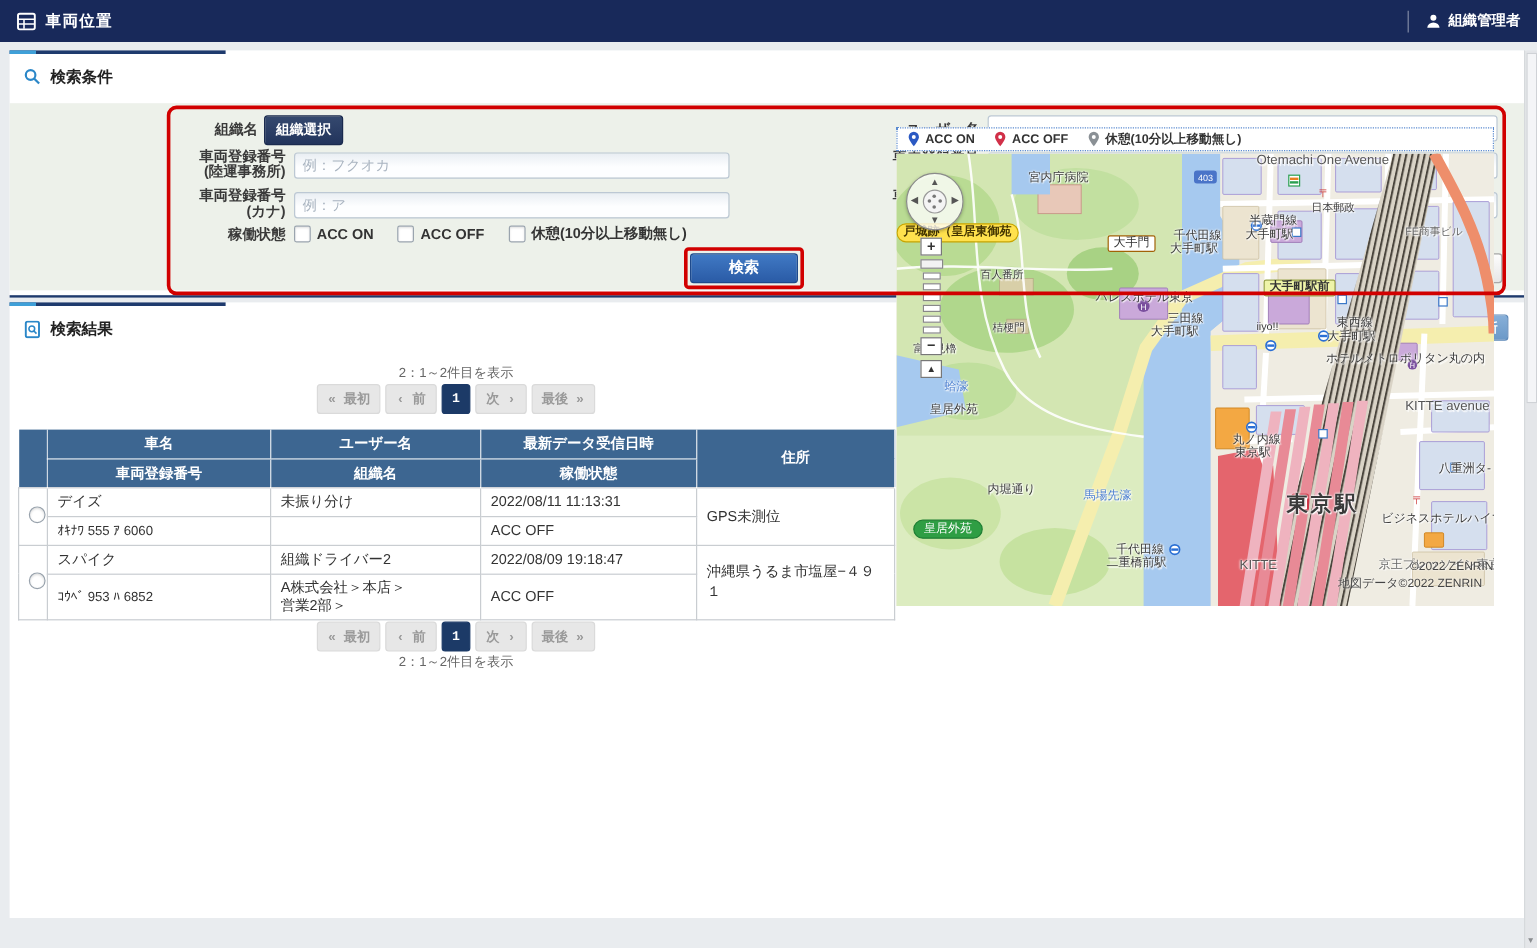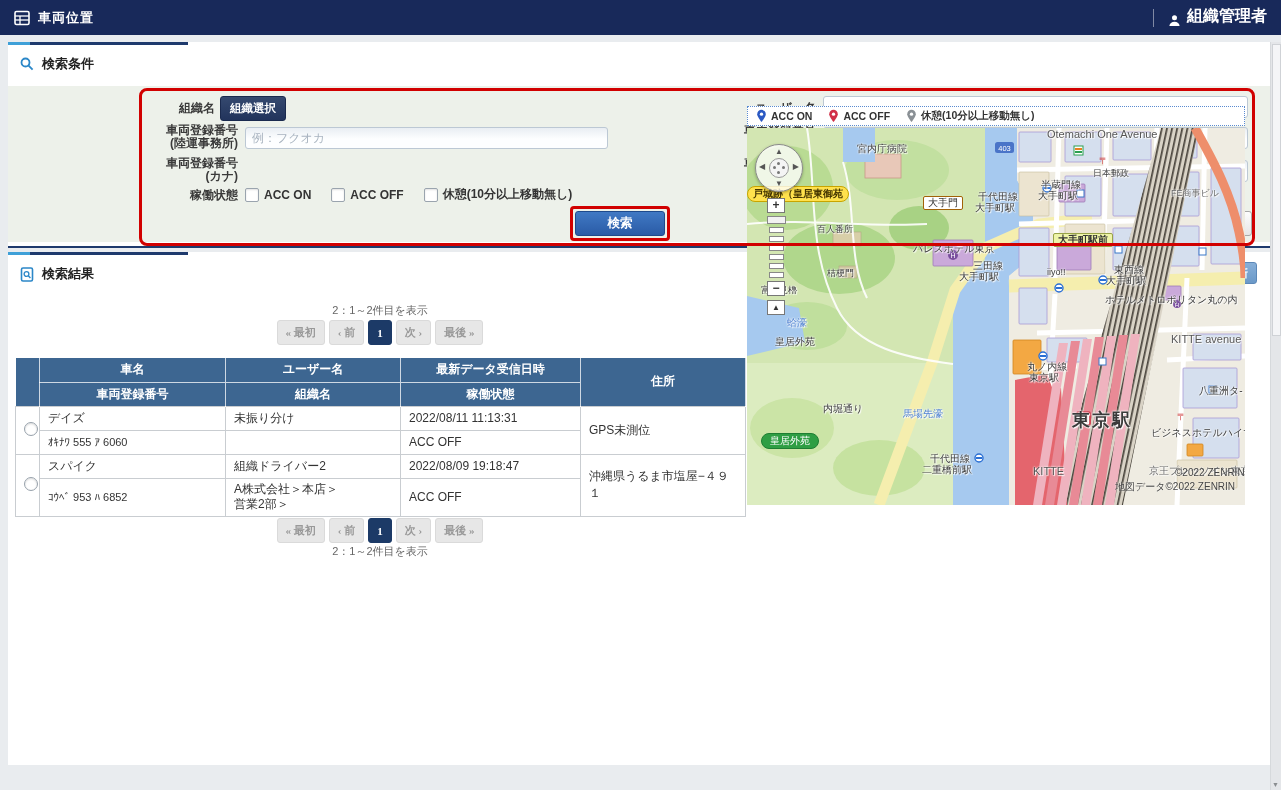--- a/index.html
+++ b/index.html
@@ -3,21 +3,21 @@
 <meta charset="utf-8">
 <style>
   html,body{margin:0;padding:0;}
   .app{position:relative;width:1281px;height:790px;background:#e9ecef;overflow:hidden;
        font-family:"Liberation Sans","DejaVu Sans",sans-serif;font-size:12px;color:#333;}
 
   
   .topbar{position:absolute;top:0;left:0;width:100%;height:35px;background:#18295a;display:flex;align-items:center;box-sizing:border-box;padding:0 14px;color:#fff;}
   .topbar .appicon{width:16px;height:16px;margin-right:8px;}
   .topbar .title{font-size:13px;font-weight:bold;letter-spacing:1px;}
-  .topbar .userbox{margin-left:auto;display:flex;align-items:flex-end;gap:6px;border-left:1px solid rgba(255,255,255,.45);padding-left:14px;height:18px;font-size:16px;font-weight:bold;}
+  .topbar .userbox{margin-left:auto;display:flex;align-items:center;gap:6px;border-left:1px solid rgba(255,255,255,.45);padding-left:14px;height:18px;font-size:12px;font-weight:bold;}
 
   
   .card{position:absolute;left:8px;width:1264px;background:#fff;}
   .card1{top:42px;height:204px;border-bottom:2px solid #1e3a6d;}
   .card2{top:252px;height:513px;}
   .tabline{position:absolute;top:0;left:0;width:180px;height:3px;background:#1e3a6d;}
   .tabline::before{content:"";position:absolute;left:0;top:0;width:22px;height:100%;background:#3fa0d8;}
   .sec-title{position:absolute;top:13px;left:12px;display:flex;align-items:center;gap:8px;font-size:13px;font-weight:bold;color:#222;}
 
   
@@ -32,21 +32,21 @@
   .chk{display:flex;align-items:center;gap:5px;font-weight:bold;color:#333;font-size:12px;}
   .chk .box{width:12px;height:12px;background:#fff;border:1px solid #9aa4ae;border-radius:2px;box-shadow:inset 0 1px 2px rgba(0,0,0,.12);}
   .search-frame{position:absolute;left:562px;top:164px;width:100px;height:35px;border:3px solid #d10000;border-radius:4px;box-sizing:border-box;display:flex;align-items:center;justify-content:center;z-index:6;}
   .btn-search{width:90px;height:25px;background:linear-gradient(#4079c4,#2a5ba6);border:1px solid #1e4a8c;border-radius:3px;color:#fff;font-weight:bold;font-size:12.5px;cursor:pointer;font-family:inherit;}
   .btn-clear{position:absolute;left:1198px;top:169px;width:46px;height:25px;background:linear-gradient(#fdfdfd,#e6e6e6);border:1px solid #a8a8a8;border-radius:3px;font-size:12px;color:#444;cursor:pointer;font-family:inherit;}
 
   
   .btn-update{position:absolute;left:1176px;top:10px;height:22px;background:linear-gradient(#87afd8,#6b99c8);border:1px solid #5c88b8;border-radius:3px;color:#fff;font-size:11px;font-weight:bold;padding:0 8px;cursor:pointer;font-family:inherit;}
   .countline{position:absolute;left:7px;width:730px;text-align:center;font-size:11px;color:#666;}
   .pager{position:absolute;left:7px;width:730px;display:flex;justify-content:center;gap:4px;}
-  .pbtn{min-width:18px;padding:4px 8px;background:#e7e7e7;border:1px solid #dadada;border-radius:3px;color:#999;font-size:11px;font-weight:bold;text-align:center;cursor:pointer;font-family:Liberation Serif, serif;}
+  .pbtn{min-width:18px;padding:4px 8px;background:#e7e7e7;border:1px solid #dadada;border-radius:3px;color:#999;font-size:11px;font-weight:bold;text-align:center;cursor:pointer;font-family:Liberation Mono, monospace;}
   .pbtn.active{background:#1c3a67;border-color:#1c3a67;color:#fff;}
 
   
   table.results{position:absolute;left:7px;top:106px;width:730px;border-collapse:collapse;table-layout:fixed;}
   table.results th{background:#3d6691;color:#fff;font-size:12px;font-weight:bold;height:21px;border-right:1px solid rgba(255,255,255,.75);padding:0 4px;}
   table.results th.under{border-top:1px solid rgba(255,255,255,.75);}
   table.results td{border:1px solid #c9cdd1;font-size:12px;padding:2px 8px;background:#fff;vertical-align:middle;}
   table.results td.reg{font-size:11px;}
   table.results td.org{white-space:pre-line;line-height:15px;}
   table.results tr{height:24px;}
@@ -122,20 +122,21 @@
 
     <div class="flabel" style="left:100px;top:60px;width:107px;">組織名</div>
     <button class="btn-navy" style="left:212px;top:54px;">組織選択</button>
 
     <div class="flabel" style="left:100px;top:82px;width:130px;">車両登録番号
 (陸運事務所)</div>
     <input class="tinput" style="left: 237px; top: 85px; width: 363px;" placeholder="例：フクオカ">
 
     <div class="flabel" style="left:100px;top:115px;width:130px;">車両登録番号
 (カナ)</div>
+    <input class="tinput" style="left: 237px; top: 118px; width: 363px;" placeholder="例：ア">
 
     <div class="flabel" style="left:100px;top:147px;width:130px;">稼働状態</div>
     <div class="chk-row" style="left:237px;top:144px;">
       <label class="chk">
           <span class="box"></span>
           <span>ACC ON</span>
         </label>
       <label class="chk">
           <span class="box"></span>
           <span>ACC OFF</span>

